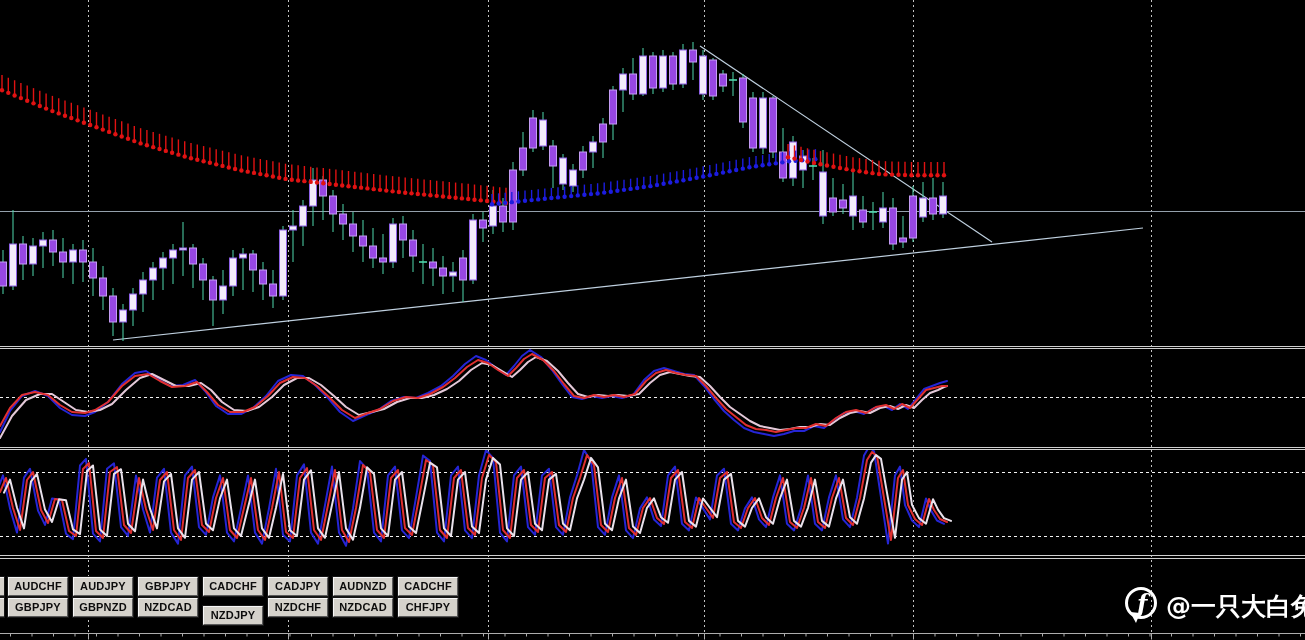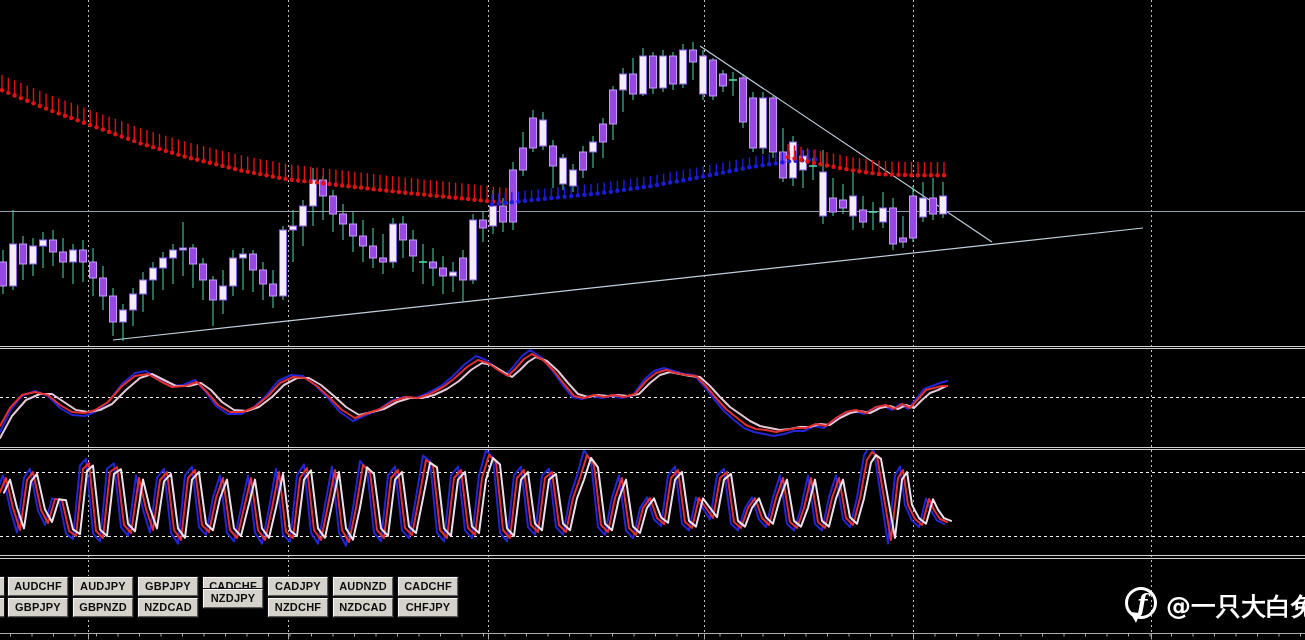--- a/index.html
+++ b/index.html
@@ -660,21 +660,21 @@
   <button class="symbol-btn" style="left:73px;top:577px">AUDJPY</button>
   <button class="symbol-btn" style="left:138px;top:577px">GBPJPY</button>
   <button class="symbol-btn" style="left:203px;top:577px">CADCHF</button>
   <button class="symbol-btn" style="left:268px;top:577px">CADJPY</button>
   <button class="symbol-btn" style="left:333px;top:577px">AUDNZD</button>
   <button class="symbol-btn" style="left:398px;top:577px">CADCHF</button>
 
   <button class="symbol-btn" style="left:8px;top:598px">GBPJPY</button>
   <button class="symbol-btn" style="left:73px;top:598px">GBPNZD</button>
   <button class="symbol-btn" style="left:138px;top:598px">NZDCAD</button>
-  <button class="symbol-btn" style="left:203px;top:589px">NZDJPY</button>
+  <button class="symbol-btn" style="left:203px;top:606px">NZDJPY</button>
   <button class="symbol-btn" style="left:268px;top:598px">NZDCHF</button>
   <button class="symbol-btn" style="left:333px;top:598px">NZDCAD</button>
   <button class="symbol-btn" style="left:398px;top:598px">CHFJPY</button>
 
   <div id="watermark">
     <svg width="38" height="42" viewBox="0 0 38 42">
       <circle cx="19" cy="18" r="14.5" fill="none" stroke="#ffffff" stroke-width="3"></circle>
       <path d="M8 27 L14 38 L18 28 Z" fill="#ffffff"></path>
       <text x="15" y="27" font-family="DejaVu Serif, serif" font-style="italic" font-weight="bold" font-size="24" fill="#ffffff">f</text>
     </svg>

